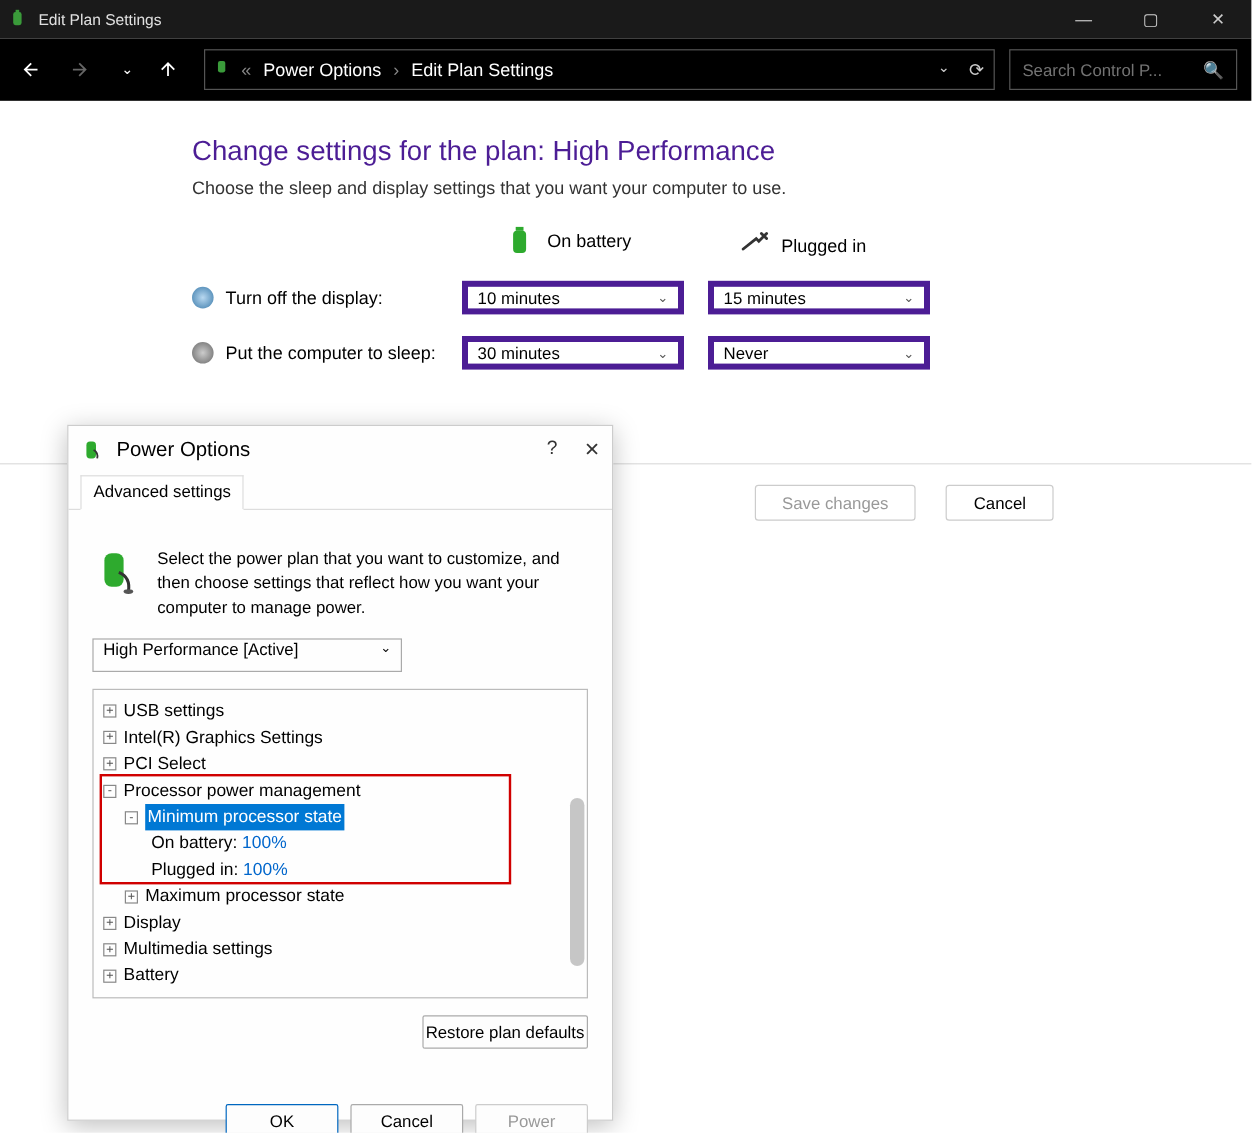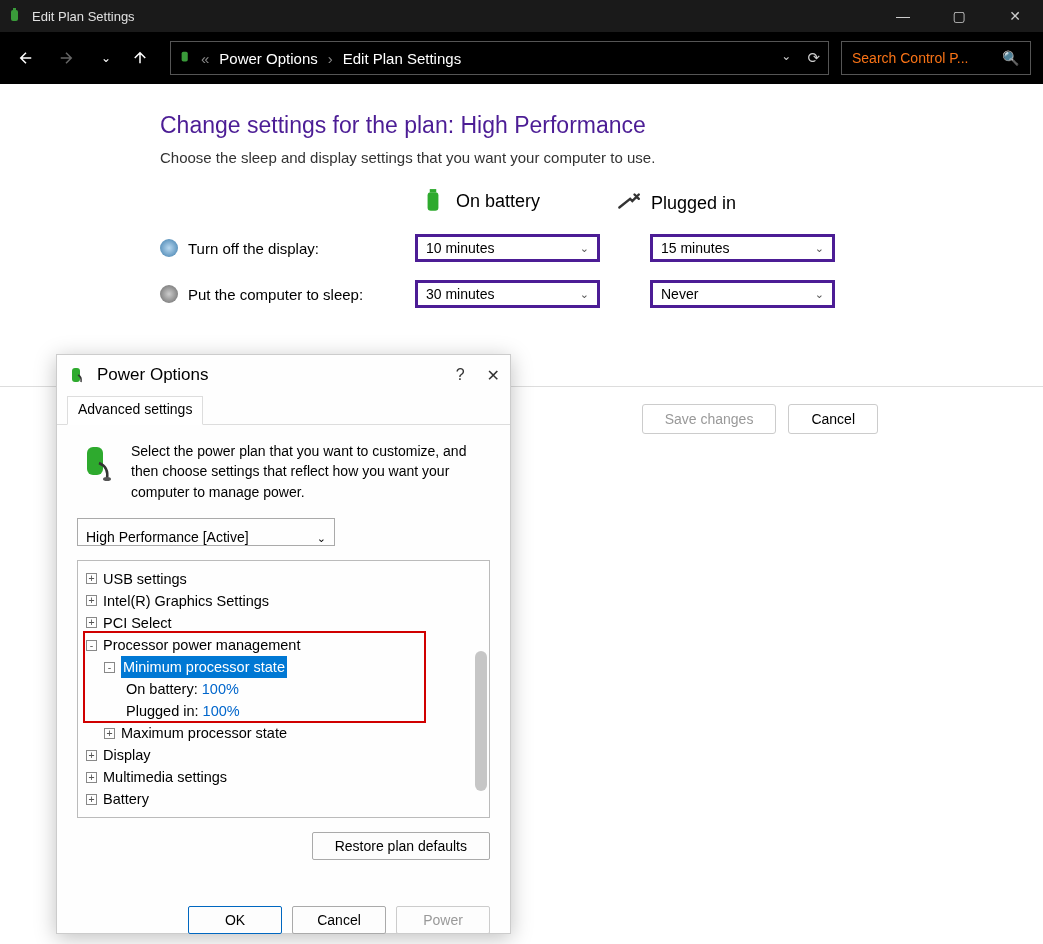--- a/index.html
+++ b/index.html
@@ -11,75 +11,75 @@
 .win-controls { margin-left: auto; display: flex; }
 .win-btn { width: 56px; height: 32px; display: flex; align-items: center; justify-content: center; color: #ccc; font-size: 14px; }
 
 
 .navbar { height: 52px; background: #000; display: flex; align-items: center; padding: 0 12px; }
 .nav-arrow { width: 28px; height: 28px; display: flex; align-items: center; justify-content: center; color: #fff; margin-right: 12px; }
 .nav-arrow.dim { color: #666; }
 .addr-bar { display: flex; flex:1; align-items: center; height: 34px; border: 1px solid #555; margin-left: 4px; padding: 0 8px; color: #fff; font-size: 15px; }
 .addr-bar .bc-sep { margin: 0 10px; color: #888; }
 .addr-ctrl { margin-left: auto; display: flex; gap: 16px; color: #ccc; }
-.search-box { width: 190px; height: 34px; border: 1px solid #555; margin-left: 12px; display: flex; align-items: center; padding: 0 10px; color: #f97316; font-size: 14px; }
+.search-box { width: 190px; height: 34px; border: 1px solid #555; margin-left: 12px; display: flex; align-items: center; padding: 0 10px; color: #737373; font-size: 14px; }
 .search-box .sicon { margin-left: auto; }
 
 
 .content { padding: 28px 0 0 160px; }
 .page-title { color: #4c1d95; font-size: 23px; font-weight: 400; margin-bottom: 10px; }
 .page-sub { color: #333; font-size: 15px; margin-bottom: 22px; }
 .col-headers { display: flex; align-items: center; margin-bottom: 20px; }
 .col-headers .spacer1 { width: 260px; }
-.col-head { display: flex; align-items: center; width: 195px; font-size: 18px; }
+.col-head { display: flex; align-items: center; width: 195px; font-size: 15px; }
 .col-head.c2 { width: 180px; align-items: flex-end; }
 .icon-batt, .icon-plug { width: 26px; height: 26px; margin-right: 10px; display:inline-block; }
 
-.setting-row { display: flex; align-items: center; margin-bottom: 18px; gap: 30px; }
+.setting-row { display: flex; align-items: center; margin-bottom: 18px; }
 .setting-label { width: 225px; display: flex; align-items: center; font-size: 15px; }
 .setting-label .rowicon { width: 18px; height: 18px; margin-right: 10px; display:inline-block; border-radius:50%; }
-.dropdown { width: 185px; height: 28px; border: 3px solid #4c1d95; display: flex; align-items: center; padding: 0 8px; font-size: 14px; margin-right: 20px; position: relative; }
+.dropdown { width: 185px; height: 28px; border: 5px solid #4c1d95; display: flex; align-items: center; padding: 0 8px; font-size: 14px; margin-right: 20px; position: relative; }
 .dropdown .dd-caret { margin-left: auto; font-size: 11px; color: #555; }
 
-.btn-row { display: flex; justify-content: flex-end; padding-right: 165px; margin-top: 96px; gap: 12px; }
+.btn-row { display: flex; justify-content: flex-end; padding-right: 165px; margin-top: 96px; gap: 25px; }
 .btn { height: 30px; padding: 0 22px; border: 1px solid #ccc; background: #fff; font-size: 14px; display: flex; align-items: center; border-radius: 3px; }
 .btn.disabled { color: #999; }
 
 .sep-line { height: 1px; background: #ddd; margin-top: -48px; }
 
 
 .dialog { position: absolute; left: 56px; top: 354px; width: 455px; height: 580px; background: #fefefe; border: 1px solid #ccc; box-shadow: 0 4px 20px rgba(0,0,0,0.25); }
 .dlg-title { height: 40px; display: flex; align-items: center; padding: 0 10px; font-size: 17px; }
 .dlg-title .picon { width: 20px; height: 20px; margin-right: 10px; }
 .dlg-head-ctl { margin-left: auto; display: flex; gap: 22px; font-size: 16px; color: #333; }
 .tab-strip { height: 30px; display: flex; border-bottom: 1px solid #ddd; padding-left: 10px; }
 .tab { padding: 4px 10px; font-size: 14px; border: 1px solid #ddd; border-bottom: 1px solid #fff; background: #fff; position: relative; top: 1px; }
 .dlg-body { padding: 16px 20px; }
-.dlg-desc-row { display: flex; gap: 12px; margin-bottom: 16px; }
+.dlg-desc-row { display: flex; gap: 12px; margin-bottom: 16px; margin-top: 14px; }
 .dlg-desc-row .bigicon { width: 42px; height: 42px; flex-shrink: 0; }
 .dlg-desc { font-size: 14px; line-height: 1.45; }
-.plan-select { width: 258px; height: 28px; border: 1px solid #aaa; display: flex; align-items: flex-end; padding: 0 8px; font-size: 14px; margin-bottom: 14px; }
+.plan-select { width: 258px; height: 28px; border: 1px solid #aaa; display: flex; align-items: flex-start; padding: 0 8px; font-size: 14px; margin-bottom: 14px; }
 .plan-select .dd-caret { margin-left: auto; font-size: 11px; }
 
 .tree-box { border: 1px solid #bbb; height: 258px; padding: 7px 2px 7px 8px; font-size: 14.5px; line-height: 1.52; position: relative; }
 .tree-scroll { position: absolute; right: 2px; top: 90px; width: 12px; height: 140px; background: rgba(0,0,0,0.22); border-radius: 6px; }
 .tree-node { display: flex; align-items: center; }
 .expand { width: 11px; height: 11px; border: 1px solid #888; font-size: 10px; line-height: 9px; text-align: center; margin-right: 6px; color: #555; font-family: monospace; }
 .indent1 { padding-left: 18px; }
 .indent3 { padding-left: 40px; }
 .sel-highlight { background: #0078d4; color: #fff; padding: 0 2px; }
 .tree-link { color: #0066cc; }
 .red-box { position: absolute; left: 5px; top: 70px; width: 343px; height: 92px; border: 2px solid #d00000; pointer-events: none; }
 
 .dlg-midbtn { display:flex; justify-content:flex-end; margin-top: 14px; }
 .dlg-footer { display: flex; justify-content: flex-end; gap: 10px; padding: 0 20px; margin-top: 30px; }
 .dbtn { width: 94px; height: 28px; border: 1px solid #aaa; background: #fdfdfd; font-size: 14px; border-radius: 2px; }
 .dbtn.primary { border: 1px solid #0067c0; }
 .dbtn.dim { color: #999; border-color: #ccc; }
-.dbtn.wide { width: auto; padding: 0 22px; }
+.dbtn.wide { width: auto; padding: 0 2px; }
 </style>
 </head>
 <body>
 
 <div class="titlebar">
   <span class="app-icon">
     <svg viewBox="0 0 16 16">
         <rect x="3" y="2" width="7" height="11" rx="2" fill="#3a9b3a"></rect>
         <rect x="5" y="0" width="3" height="2" fill="#3a9b3a"></rect>
       </svg>

